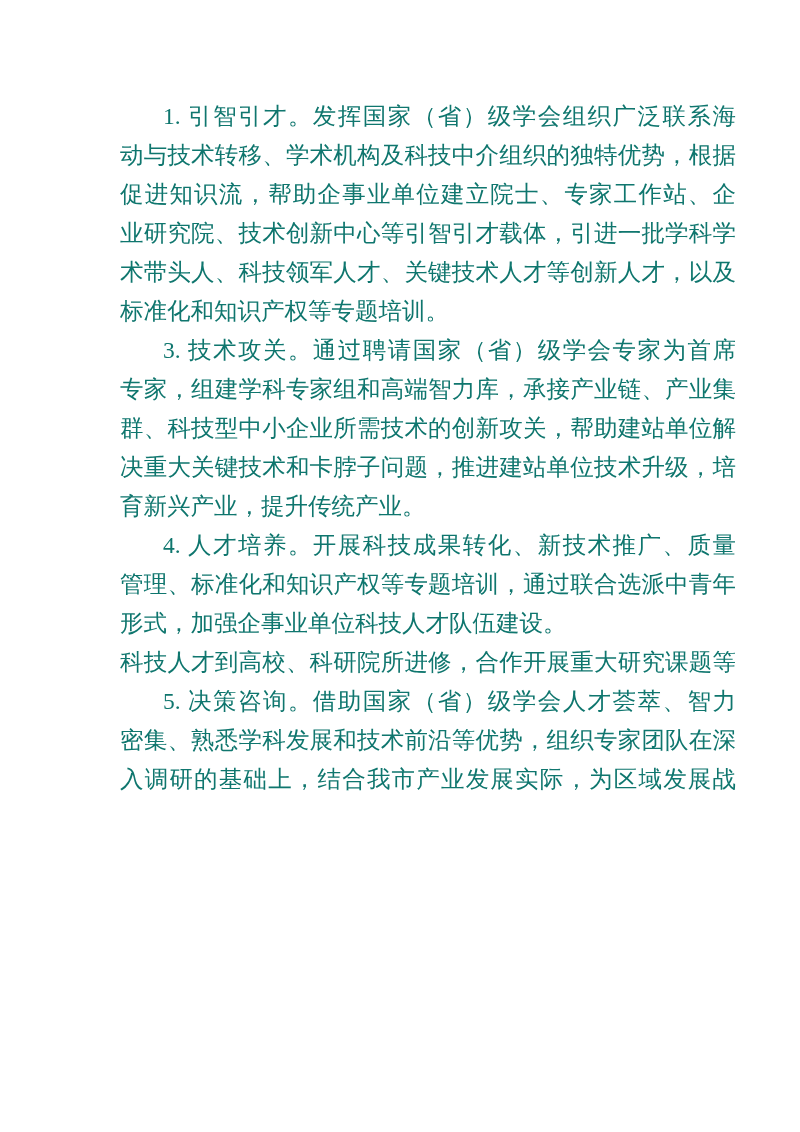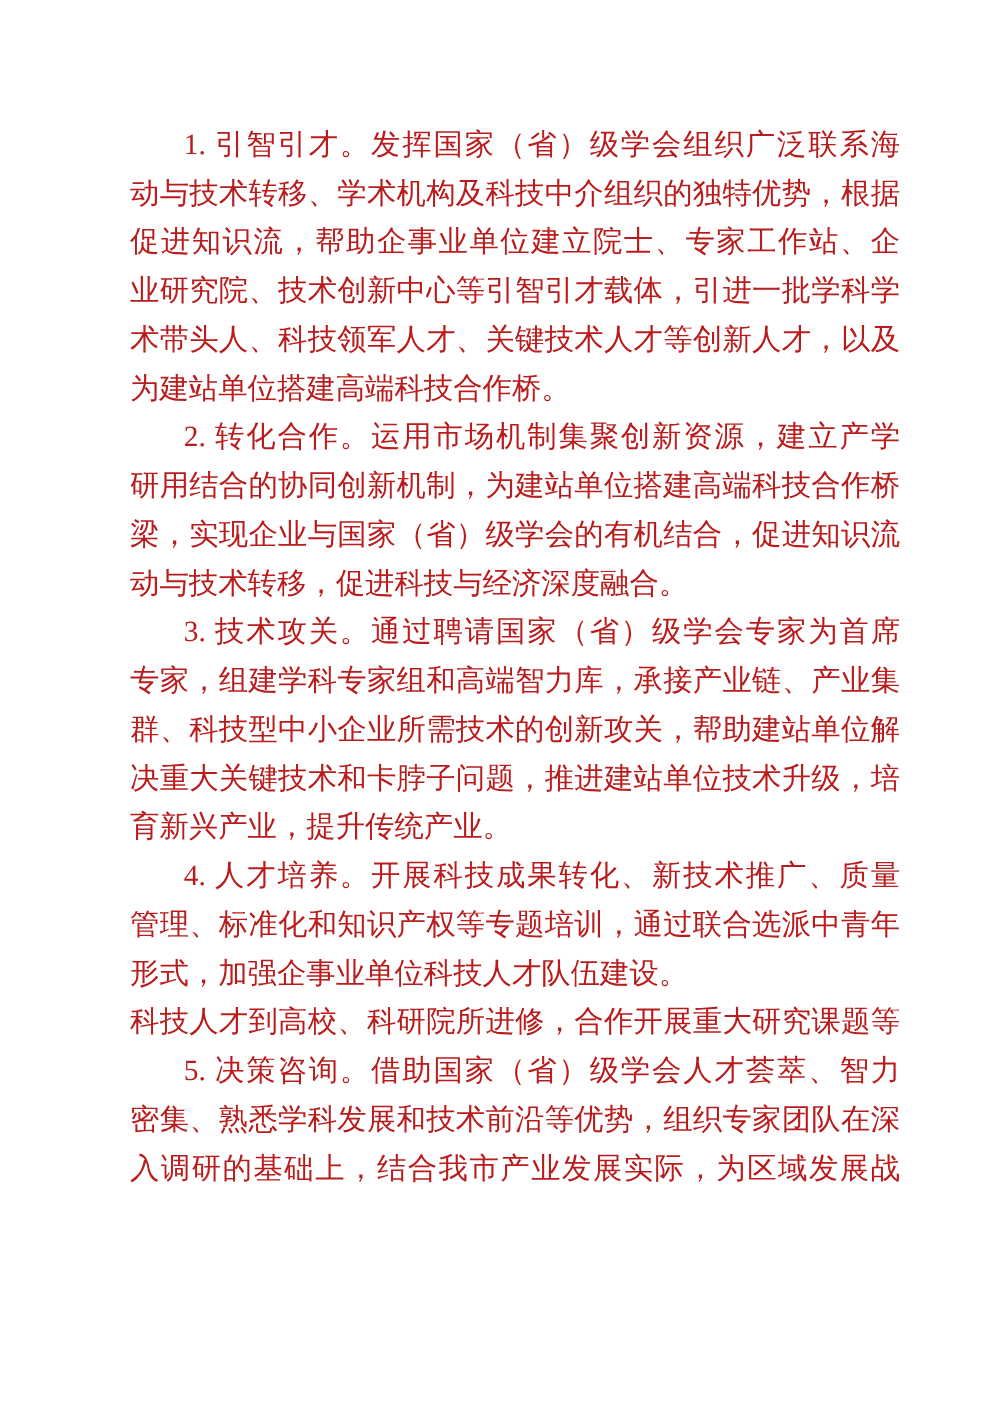--- a/index.html
+++ b/index.html
@@ -10,24 +10,24 @@
   .page {
     position: relative;
     width: 800px;
     height: 1132px;
     background: #ffffff;
     overflow: hidden;
     font-family: "Liberation Serif", "DejaVu Serif", serif;
   }
   .text-block {
     position: absolute;
-    left: 104px;
+    left: 120px;
     top: 97px;
     width: 616px;
-    color: #b91c1c;
+    color: #0f766e;
   }
   .para {
     margin: 0;
     padding: 0;
   }
   .line {
     height: 39px;
     line-height: 39px;
     font-size: 23.5px;
     letter-spacing: 0;
@@ -51,29 +51,23 @@
 
 <div class="page">
   <div class="text-block">
 
     <div class="para">
       <div class="line first">1. 引智引才。发挥国家（省）级学会组织广泛联系海</div>
       <div class="line">动与技术转移、学术机构及科技中介组织的独特优势，根据</div>
       <div class="line">促进知识流，帮助企事业单位建立院士、专家工作站、企</div>
       <div class="line">业研究院、技术创新中心等引智引才载体，引进一批学科学</div>
       <div class="line">术带头人、科技领军人才、关键技术人才等创新人才，以及</div>
-      <div class="line plast">为建站单位搭建高端科技合作桥。</div>
+      <div class="line plast">标准化和知识产权等专题培训。</div>
     </div>
 
-    <div class="para">
-      <div class="line first">2. 转化合作。运用市场机制集聚创新资源，建立产学</div>
-      <div class="line">研用结合的协同创新机制，为建站单位搭建高端科技合作桥</div>
-      <div class="line">梁，实现企业与国家（省）级学会的有机结合，促进知识流</div>
-      <div class="line plast">动与技术转移，促进科技与经济深度融合。</div>
-    </div>
 
     <div class="para">
       <div class="line first">3. 技术攻关。通过聘请国家（省）级学会专家为首席</div>
       <div class="line">专家，组建学科专家组和高端智力库，承接产业链、产业集</div>
       <div class="line">群、科技型中小企业所需技术的创新攻关，帮助建站单位解</div>
       <div class="line">决重大关键技术和卡脖子问题，推进建站单位技术升级，培</div>
       <div class="line plast">育新兴产业，提升传统产业。</div>
     </div>
 
     <div class="para">

